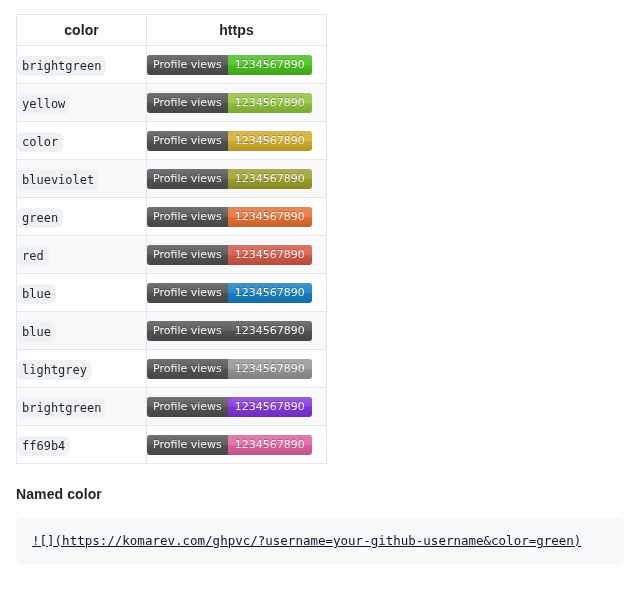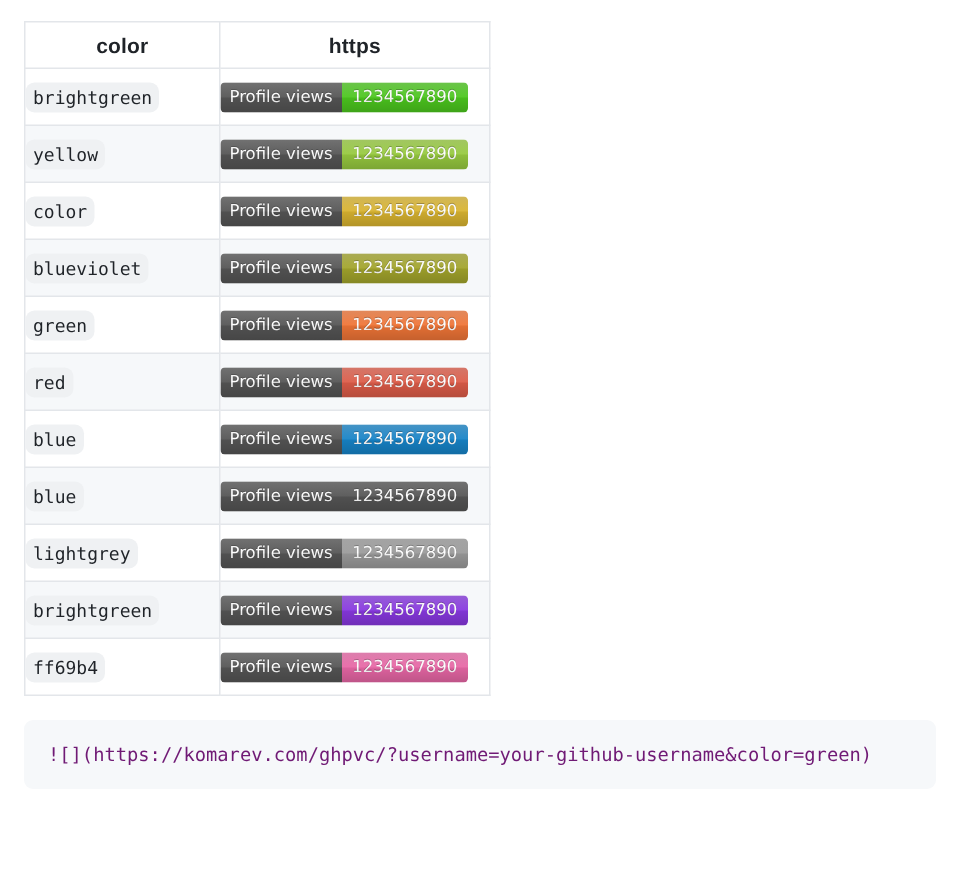--- a/index.html
+++ b/index.html
@@ -127,22 +127,23 @@
     border-radius: 6px;
     padding: 14px 16px;
     width: 608px;
     box-sizing: border-box;
     overflow: hidden;
   }
   pre.code-block code {
     font-family: "DejaVu Sans Mono", "Liberation Mono", monospace;
     font-size: 12.5px;
     line-height: 1.45;
-    color: #701a75;
+    color: #0f172a;
     white-space: pre;
+    text-decoration: underline;
   }
 </style>
 </head>
 <body>
 
 <div class="page">
 
   <table class="color-table">
     <colgroup>
       <col class="c-color">
@@ -239,16 +240,17 @@
           <td class="color-cell"><code class="inline-code">ff69b4</code></td>
           <td class="demo-cell"><span class="badge">
               <span class="seg label">Profile views</span>
               <span class="seg value" style="background: rgb(232, 103, 166);">1234567890</span>
               <span class="gloss"></span>
             </span></td>
         </tr>
       </tbody>
   </table>
 
+  <h2 class="section-heading">Named color</h2>
 
   <pre class="code-block"><code>![](https://komarev.com/ghpvc/?username=your-github-username&amp;color=green)</code></pre>
 
 </div>
 
 </body></html>

